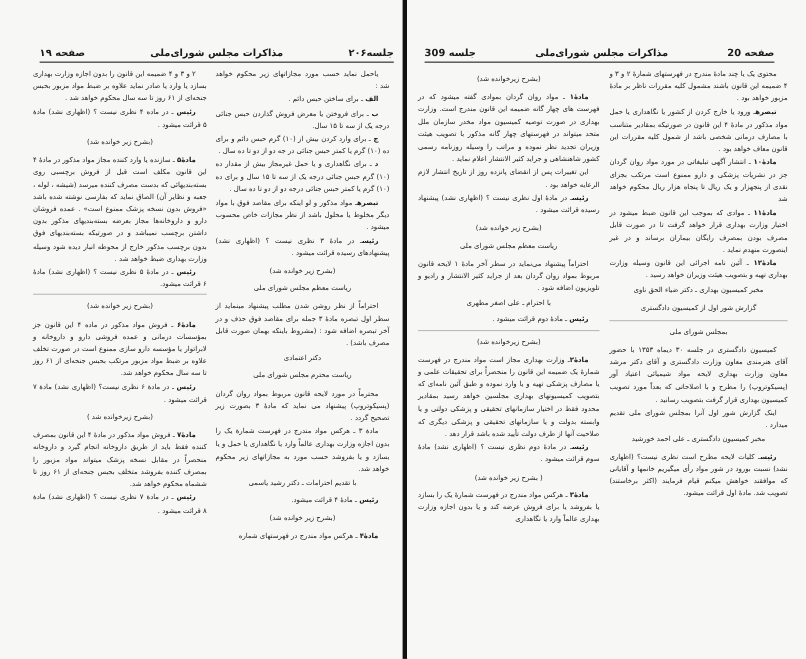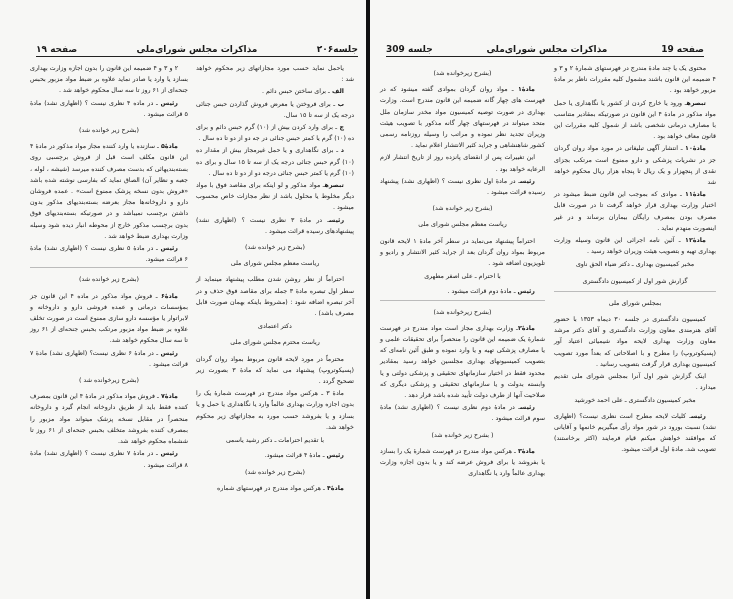--- a/index.html
+++ b/index.html
@@ -93,21 +93,21 @@
       <div class="center">(بشرح زیرخوانده شد )</div>
       <div class="p indent"><span class="b">مادهٔ۷</span><span> ـ فروش مواد مذکور در مادهٔ ۴ این قانون بمصرف کننده فقط باید از طریق داروخانه انجام گیرد و داروخانه منحصراً در مقابل نسخه پزشک میتواند مواد مزبور را بمصرف کننده بفروشد متخلف بحبس جنحه‌ای از ۶۱ روز تا ششماه محکوم خواهد شد.</span></div>
       <div class="p indent"><span class="b">رئیس</span><span> ـ در مادهٔ ۷ نظری نیست ؟ (اظهاری نشد) مادهٔ ۸ قرائت میشود .</span></div>
     </div>
 </div>
 
 <div class="gutter"></div>
 
 <div class="page right">
   <div class="header">
-    <span>صفحه 19</span>
+    <span>صفحه 20</span>
     <span>مذاکرات مجلس شورای‌ملی</span>
     <span>جلسه 309</span>
   </div>
   <div class="col c1">
       <div class="p indent">محتوی یک یا چند مادهٔ مندرج در فهرستهای شمارهٔ ۲ و ۳ و ۴ ضمیمه این قانون باشند مشمول کلیه مقررات ناظر بر مادهٔ مزبور خواهد بود .</div>
       <div class="p indent"><span class="b">تبصره</span><span>ـ ورود یا خارج کردن از کشور یا نگاهداری یا حمل مواد مذکور در مادهٔ ۴ این قانون در صورتیکه بمقادیر متناسب با مصارف درمانی شخصی باشد از شمول کلیه مقررات این قانون معاف خواهد بود .</span></div>
       <div class="p indent"><span class="b">مادهٔ۱۰</span><span> ـ انتشار آگهی تبلیغاتی در مورد مواد روان گردان جز در نشریات پزشکی و دارو ممنوع است مرتکب بجزای نقدی از پنجهزار و یک ریال تا پنجاه هزار ریال محکوم خواهد شد</span></div>
       <div class="p indent"><span class="b">مادهٔ۱۱</span><span> ـ موادی که بموجب این قانون ضبط میشود در اختیار وزارت بهداری قرار خواهد گرفت تا در صورت قابل مصرف بودن بمصرف رایگان بیماران برساند و در غیر اینصورت منهدم نماید .</span></div>
       <div class="p indent"><span class="b">مادهٔ۱۲</span><span> ـ آئین نامه اجرائی این قانون وسیله وزارت بهداری تهیه و بتصویب هیئت وزیران خواهد رسید .</span></div>
       <div class="sig">مخبر کمیسیون بهداری ـ دکتر ضیاء الحق ناوی</div>

